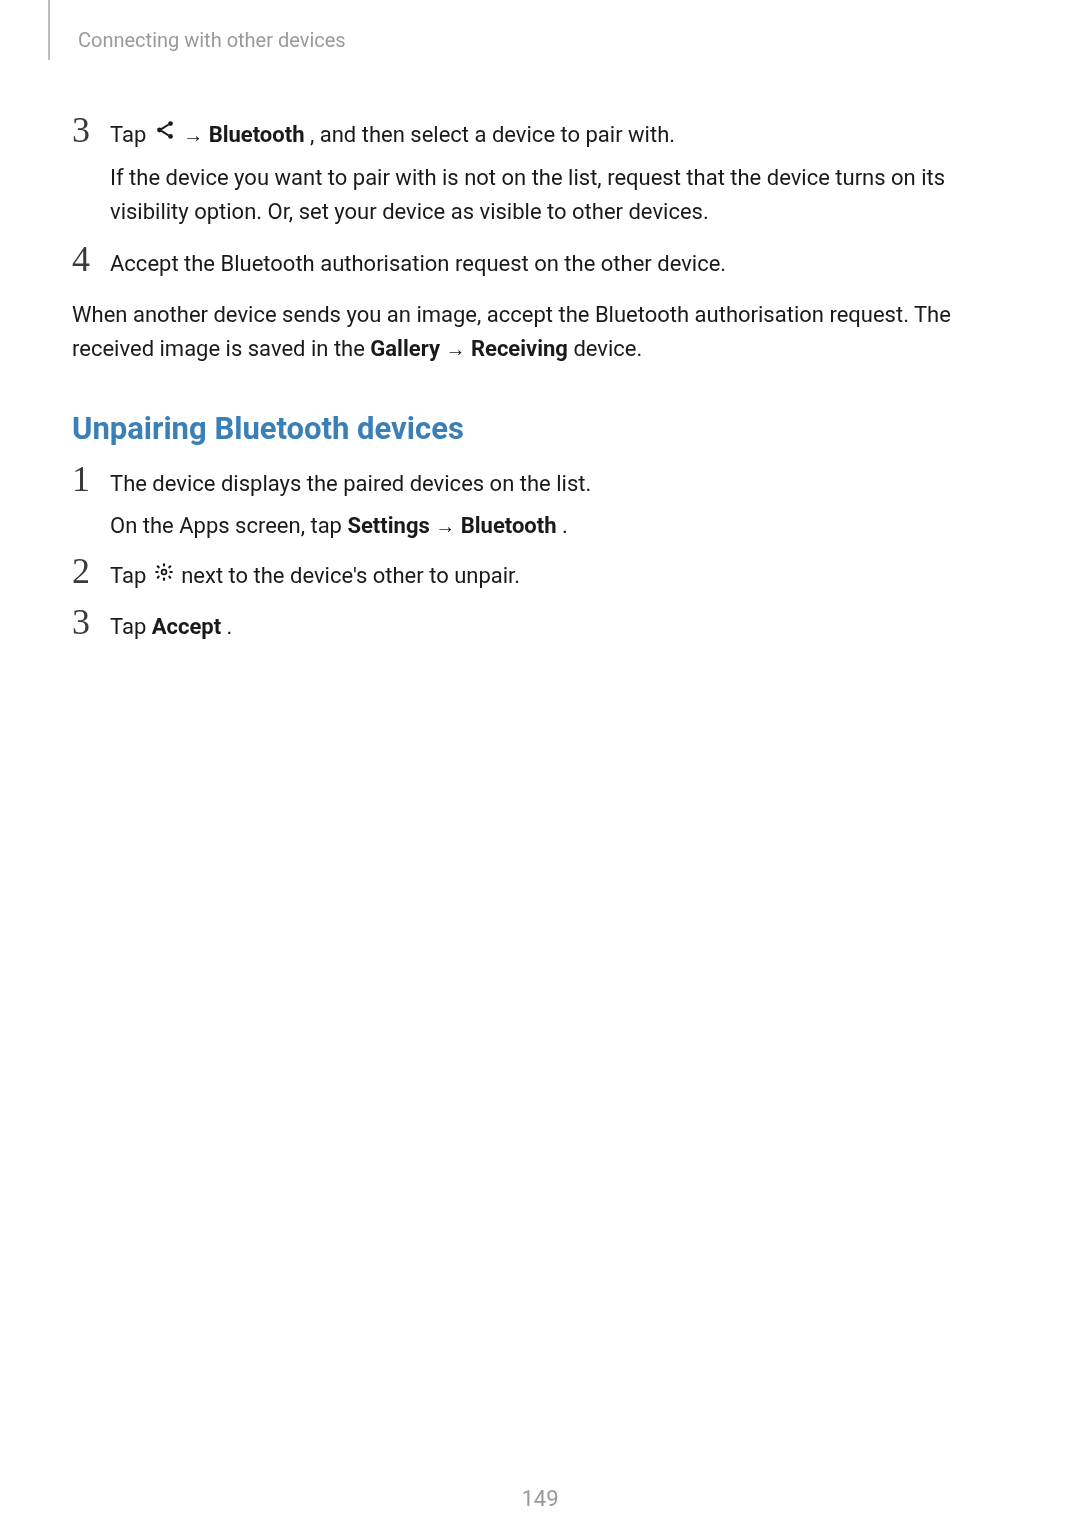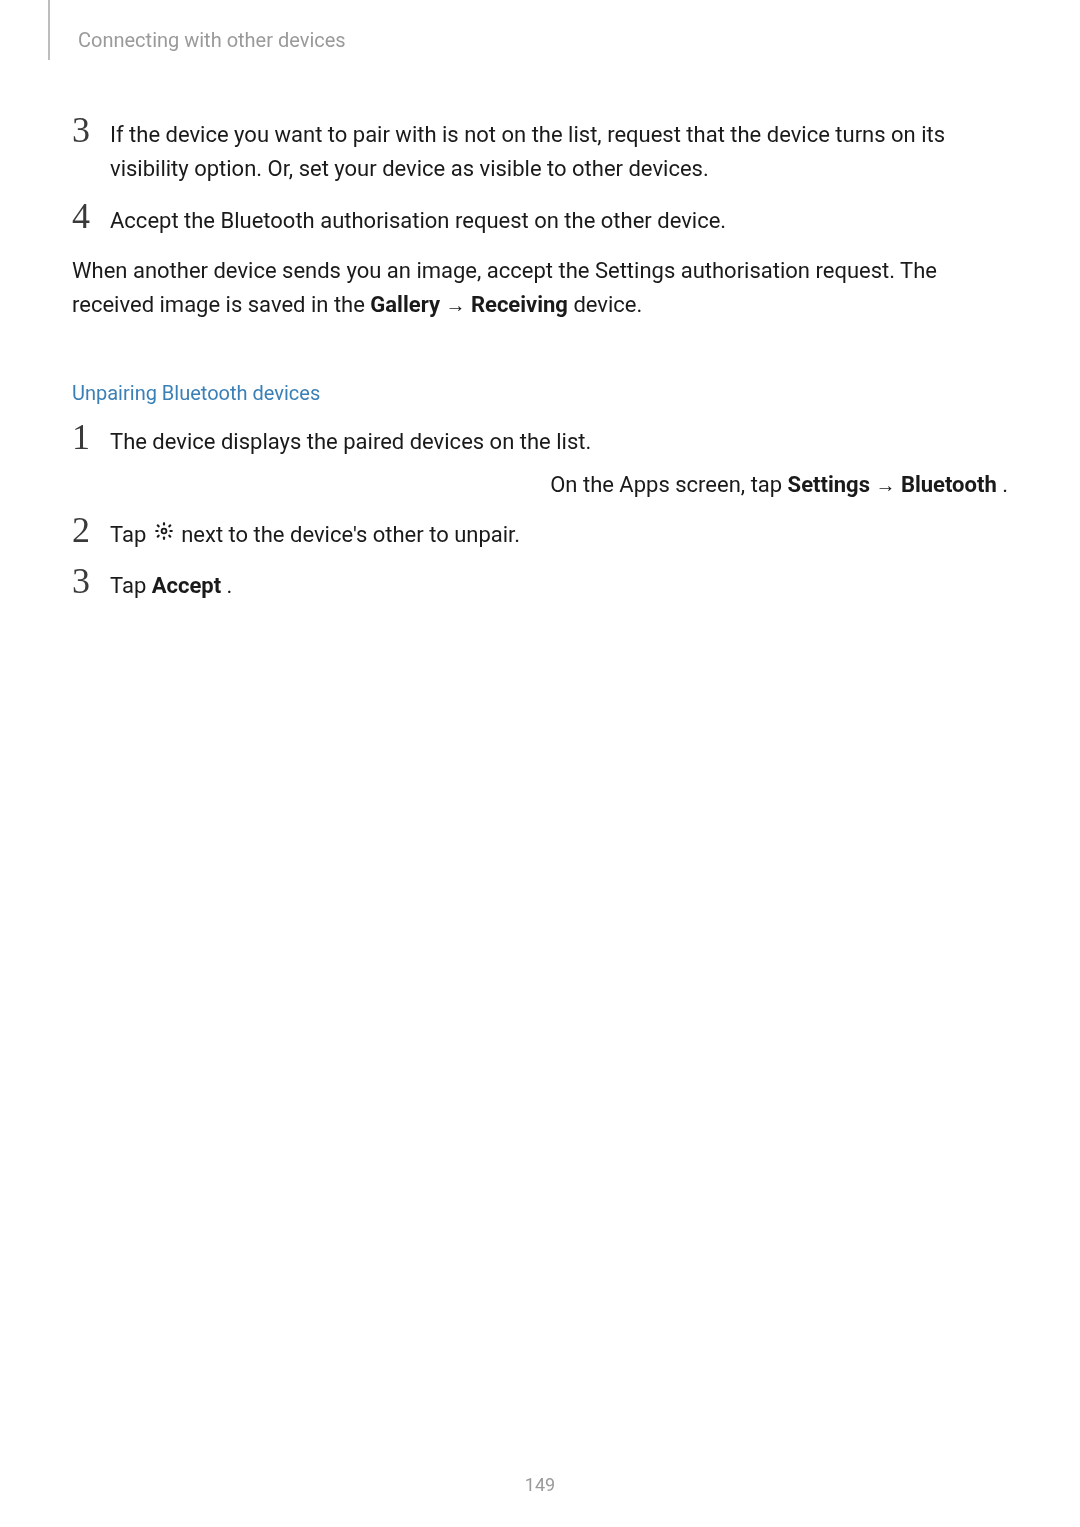--- a/index.html
+++ b/index.html
@@ -48,21 +48,21 @@
     line-height: 1;
     margin-top: -6px;
     font-family: Georgia, serif;
   }
   .step-body {
     flex: 1;
     font-size: 22px;
     line-height: 1.55;
     color: #1a1a1a;
   }
-  .step-body p + p { margin-top: 8px; text-align: right; }
+  .step-body p + p { margin-top: 8px; }
   .bold { font-weight: 700; }
   .arrow { font-size: 20px; display: inline-block; vertical-align: baseline; }
   .share-icon-svg, .gear-icon-svg {
     display: inline-block;
     vertical-align: middle;
     margin: 0 2px;
     position: relative;
     top: -2px;
   }
   .subheading {
@@ -72,60 +72,75 @@
     margin-top: 28px;
     margin-bottom: 14px;
   }
   .body-para {
     font-size: 22px;
     line-height: 1.55;
     color: #1a1a1a;
     margin-bottom: 14px;
   }
   .h2 {
-    font-size: 20px;
-    font-weight: 400;
+    font-size: 31px;
+    font-weight: 700;
     color: #3a7fb5;
-    margin-top: 59px;
+    margin-top: 44px;
     margin-bottom: 20px;
   }
   .footer-page {
     position: absolute;
-    bottom: 32px;
+    bottom: 16px;
     left: 0;
     right: 0;
     text-align: center;
-    font-size: 18px;
+    font-size: 22px;
     color: #9a9a9a;
   }
 </style>
 </head>
 <body>
 
 <div class="page-mark"></div>
 <div class="header-text">Connecting with other devices</div>
 
 <div class="content">
 
   <div class="step">
     <div class="step-num">3</div>
     <div class="step-body">
+      <p>
+        <span>Tap </span>
+        <span class="share-icon-svg">
+          <svg width="22" height="22" viewBox="0 0 24 24">
+            <circle cx="18" cy="5" r="2.6" fill="#1a1a1a"></circle>
+            <circle cx="6" cy="12" r="2.6" fill="#1a1a1a"></circle>
+            <circle cx="18" cy="19" r="2.6" fill="#1a1a1a"></circle>
+            <line x1="8" y1="11" x2="16" y2="6" stroke="#1a1a1a" stroke-width="2.2"></line>
+            <line x1="8" y1="13" x2="16" y2="18" stroke="#1a1a1a" stroke-width="2.2"></line>
+          </svg>
+        </span>
+        <span class="arrow"> → </span>
+        <span class="bold">Bluetooth</span>
+        <span>, and then select a device to pair with.</span>
+      </p>
       <p>If the device you want to pair with is not on the list, request that the device turns on its visibility option. Or, set your device as visible to other devices.</p>
     </div>
   </div>
 
   <div class="step" style="margin-top:18px;">
     <div class="step-num">4</div>
     <div class="step-body">
       <p>Accept the Bluetooth authorisation request on the other device.</p>
     </div>
   </div>
 
   <p class="body-para">
-    <span>When another device sends you an image, accept the Settings authorisation request. The received image is saved in the </span>
+    <span>When another device sends you an image, accept the Bluetooth authorisation request. The received image is saved in the </span>
     <span class="bold">Gallery</span>
     <span class="arrow"> → </span>
     <span class="bold">Receiving</span>
     <span> device.</span>
   </p>
 
   <div class="h2">Unpairing Bluetooth devices</div>
 
   <div class="step">
     <div class="step-num">1</div>

